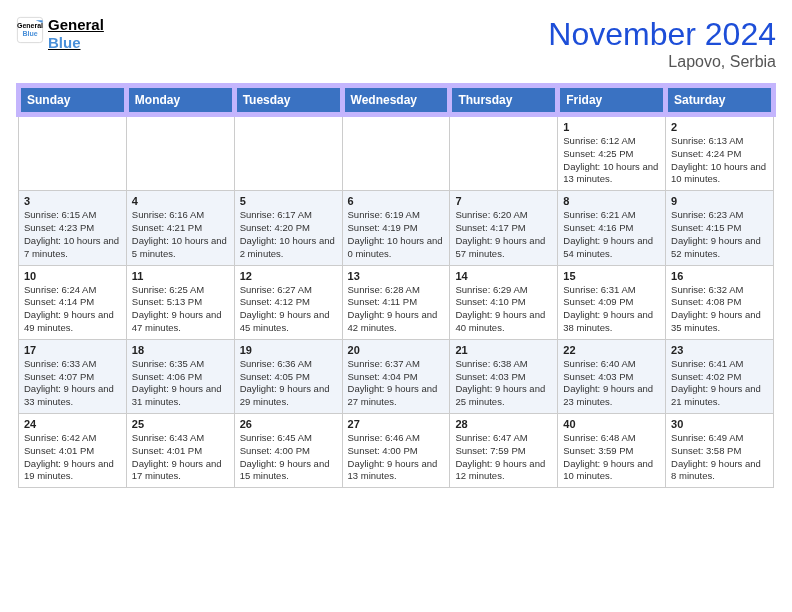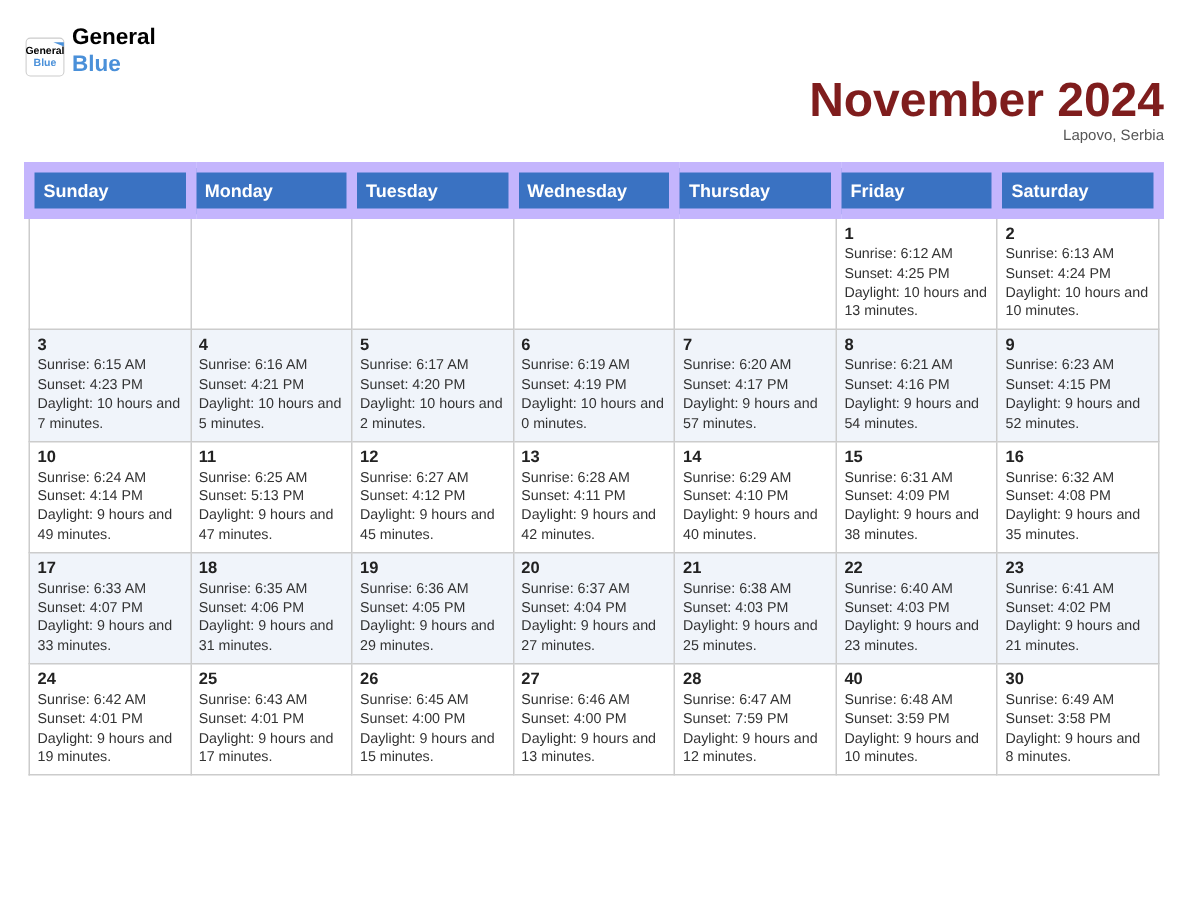--- a/index.html
+++ b/index.html
@@ -11,52 +11,52 @@
       padding: 16px;
     }
     .header {
       display: flex;
       justify-content: space-between;
       align-items: flex-start;
       margin-bottom: 12px;
     }
     .logo {
       display: flex;
-      align-items: flex-end;
+      align-items: flex-start;
       gap: 4px;
+      text-decoration: underline;
     }
     .logo-icon {
       width: 28px;
       height: 28px;
     }
     .title-block {
       text-align: right;
     }
     .month-title {
       font-size: 32px;
-      font-weight: bold;
-      color: #7f1d1d;
-      margin-top: 32px;
+      font-weight: normal;
+      color: #1d4ed8;
     }
     .location {
-      font-size: 10px;
+      font-size: 16px;
       color: #555;
     }
     .calendar {
       width: 100%;
       border-collapse: collapse;
     }
     .calendar th {
       background: #3a72c2;
       color: #fff;
       font-size: 12px;
       font-weight: bold;
       padding: 5px 6px;
       text-align: left;
-      border: 7px solid #c4b5fd;
+      border: 5px solid #c4b5fd;
     }
     .calendar td {
       vertical-align: top;
       border: 1px solid #ccc;
       padding: 4px 5px;
       width: 108px;
       min-height: 70px;
       font-size: 10px;
       color: #333;
       background: #fff;

